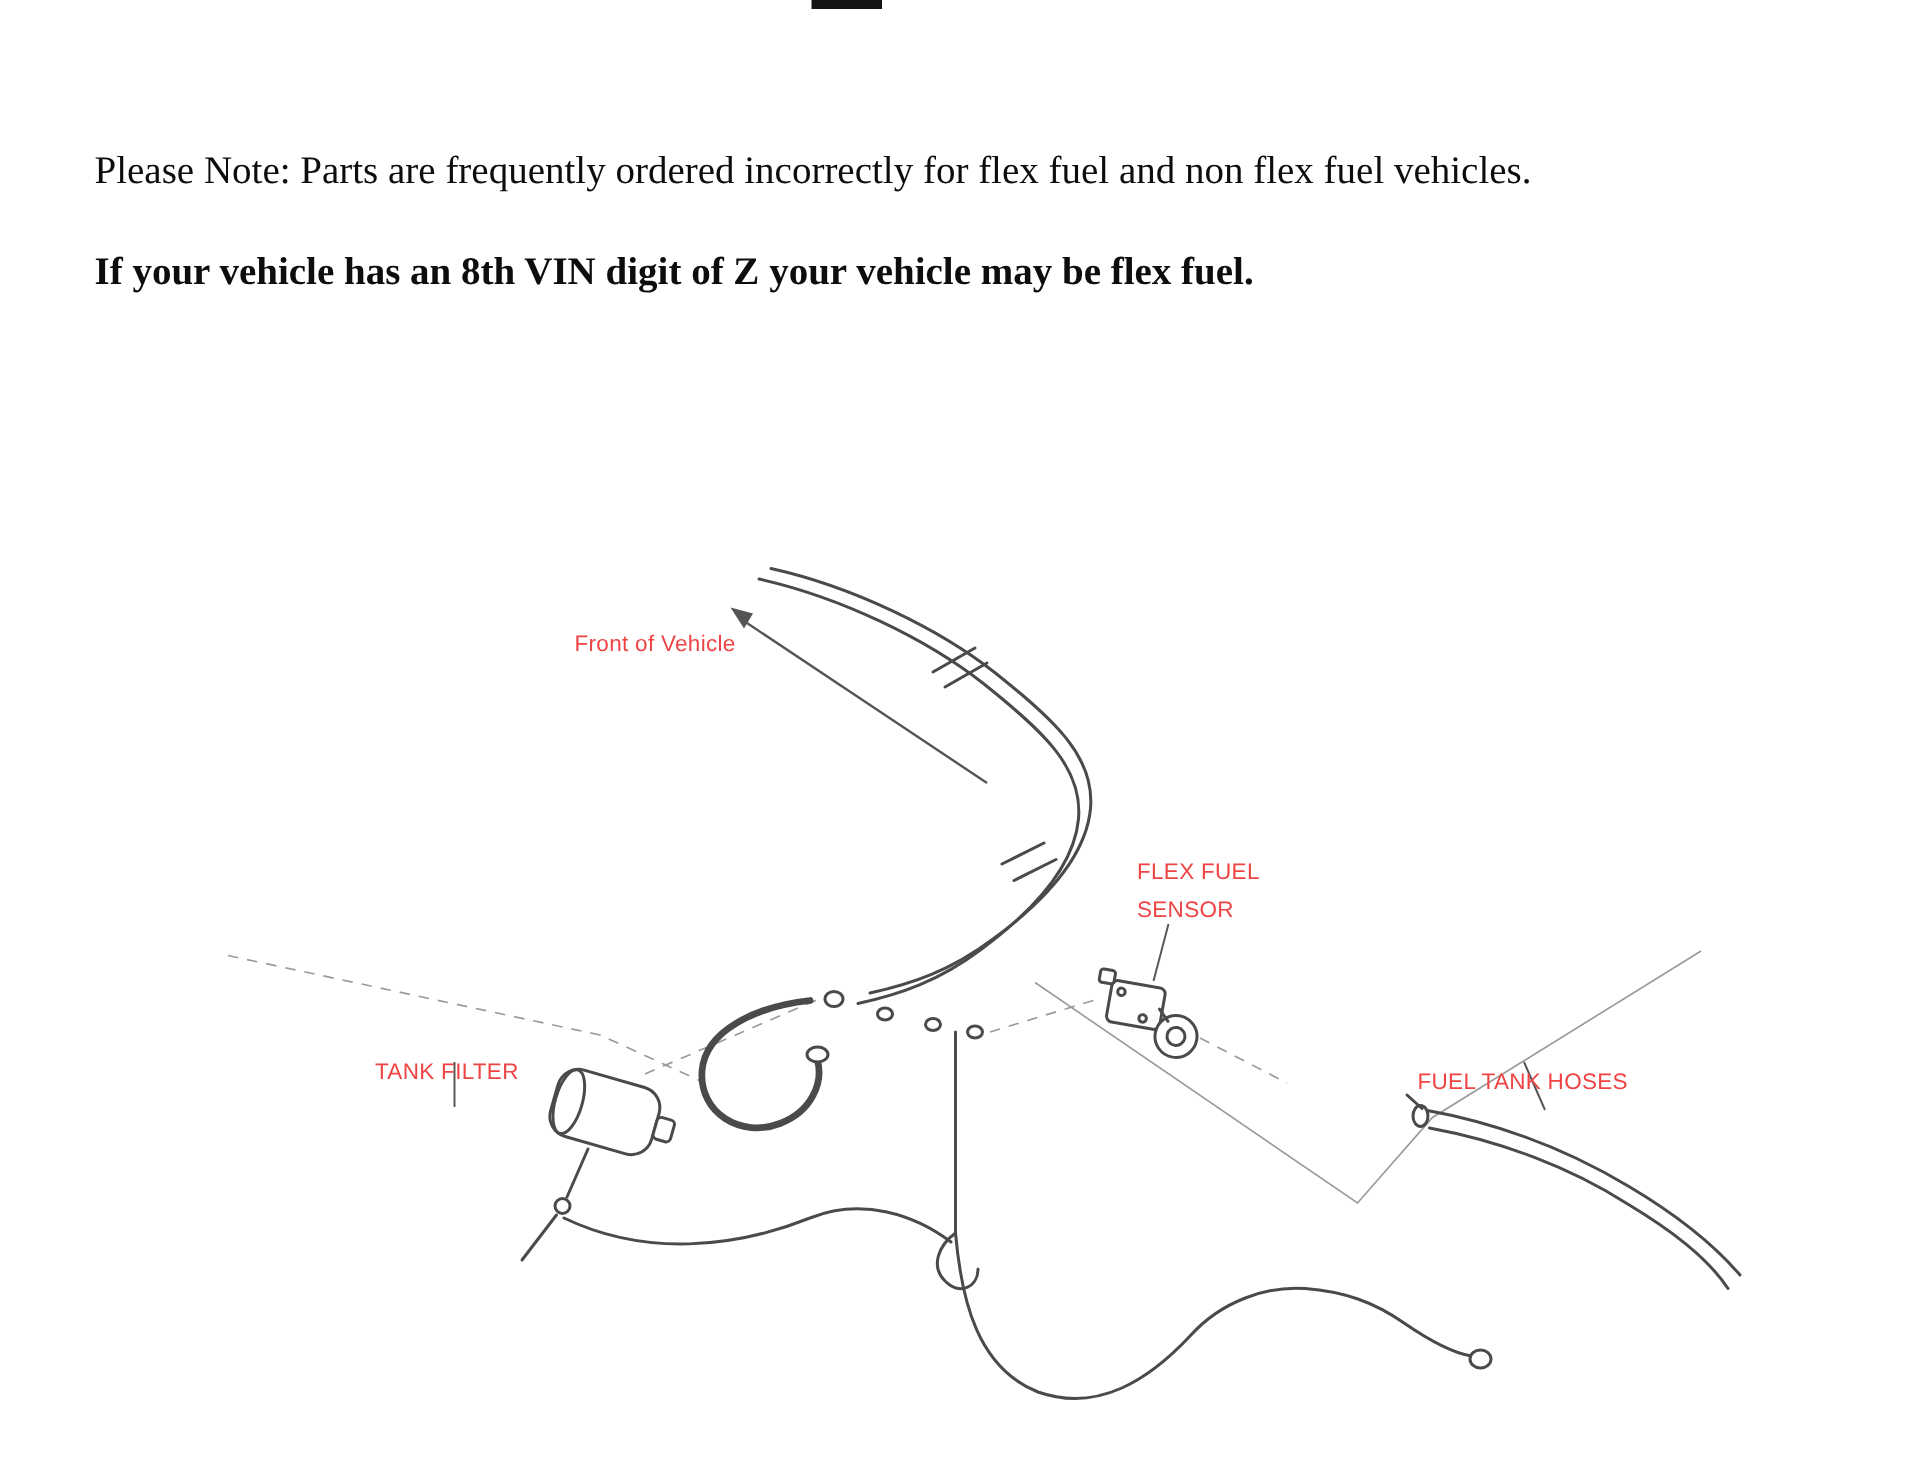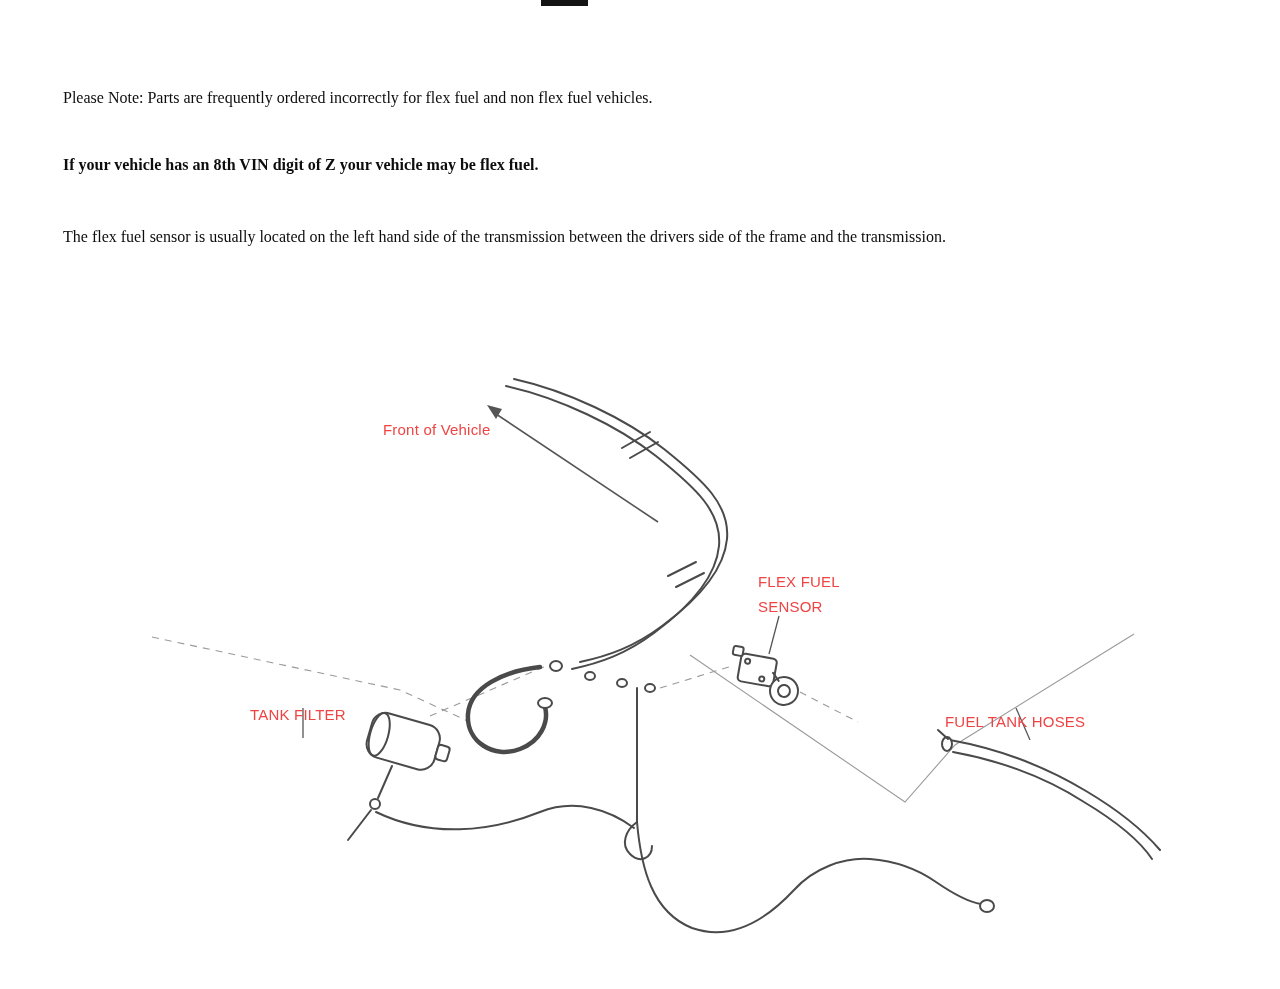--- a/index.html
+++ b/index.html
@@ -16,21 +16,21 @@
     left: 541px;
     top: 0;
     width: 47px;
     height: 6px;
     background: #141414;
   }
   .para {
     position: absolute;
     left: 63px;
     font-family: "Liberation Serif", serif;
-    font-size: 16px;
+    font-size: 26px;
     color: #0d0d0d;
     white-space: nowrap;
   }
   .para.wrap {
     white-space: normal;
     width: 1160px;
     line-height: 41px;
   }
   #p1 { top: 73px; }
   #p2 { top: 140px; font-weight: bold; }
@@ -56,21 +56,20 @@
 </style>
 </head>
 <body>
 
 <div class="screen">
 
   <div class="topbar"></div>
 
   <p class="para" id="p1">Please Note: Parts are frequently ordered incorrectly for flex fuel and non flex fuel vehicles.</p>
   <p class="para" id="p2">If your vehicle has an 8th VIN digit of Z your vehicle may be flex fuel.</p>
-  <p class="para wrap" id="p3">The flex fuel sensor is usually located on the left hand side of the transmission between the drivers side of the frame and the transmission.</p>
 
   <svg class="diagram-svg" width="1280" height="619" viewBox="0 0 1280 619" xmlns="http://www.w3.org/2000/svg">
 
     <g fill="none" stroke="#9a9a9a" stroke-width="1.1">
       <path stroke-dasharray="7 6" d="M152,267 L400,320 L470,352"></path>
       <path stroke-dasharray="7 6" d="M430,346 L546,296"></path>
       <path d="M690,285 L905,432 L955,375 L1134,264"></path>
       <path stroke-dasharray="7 6" d="M660,318 L732,296"></path>
       <path stroke-dasharray="7 6" d="M800,322 L858,352"></path>
     </g>

